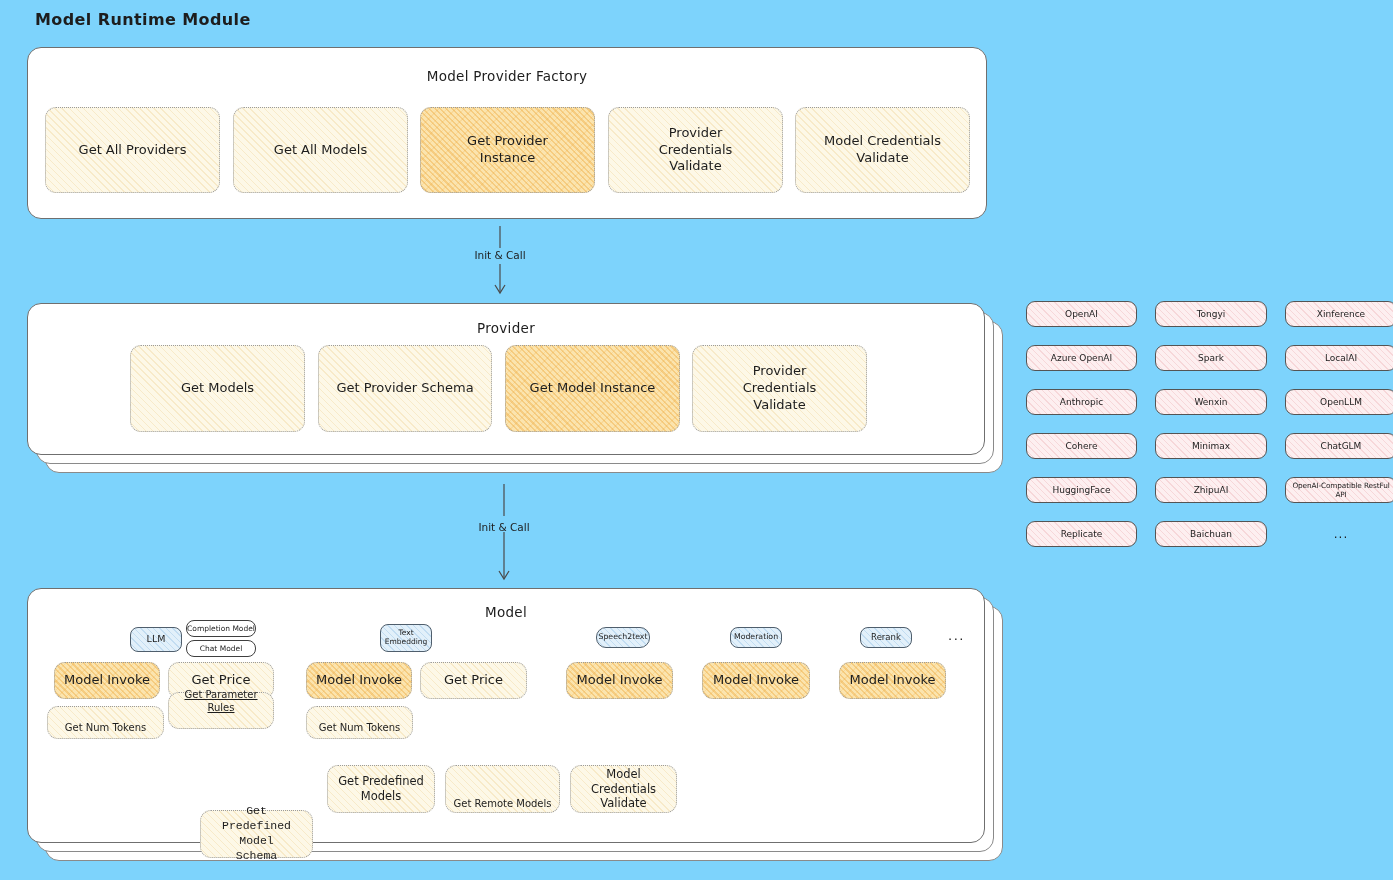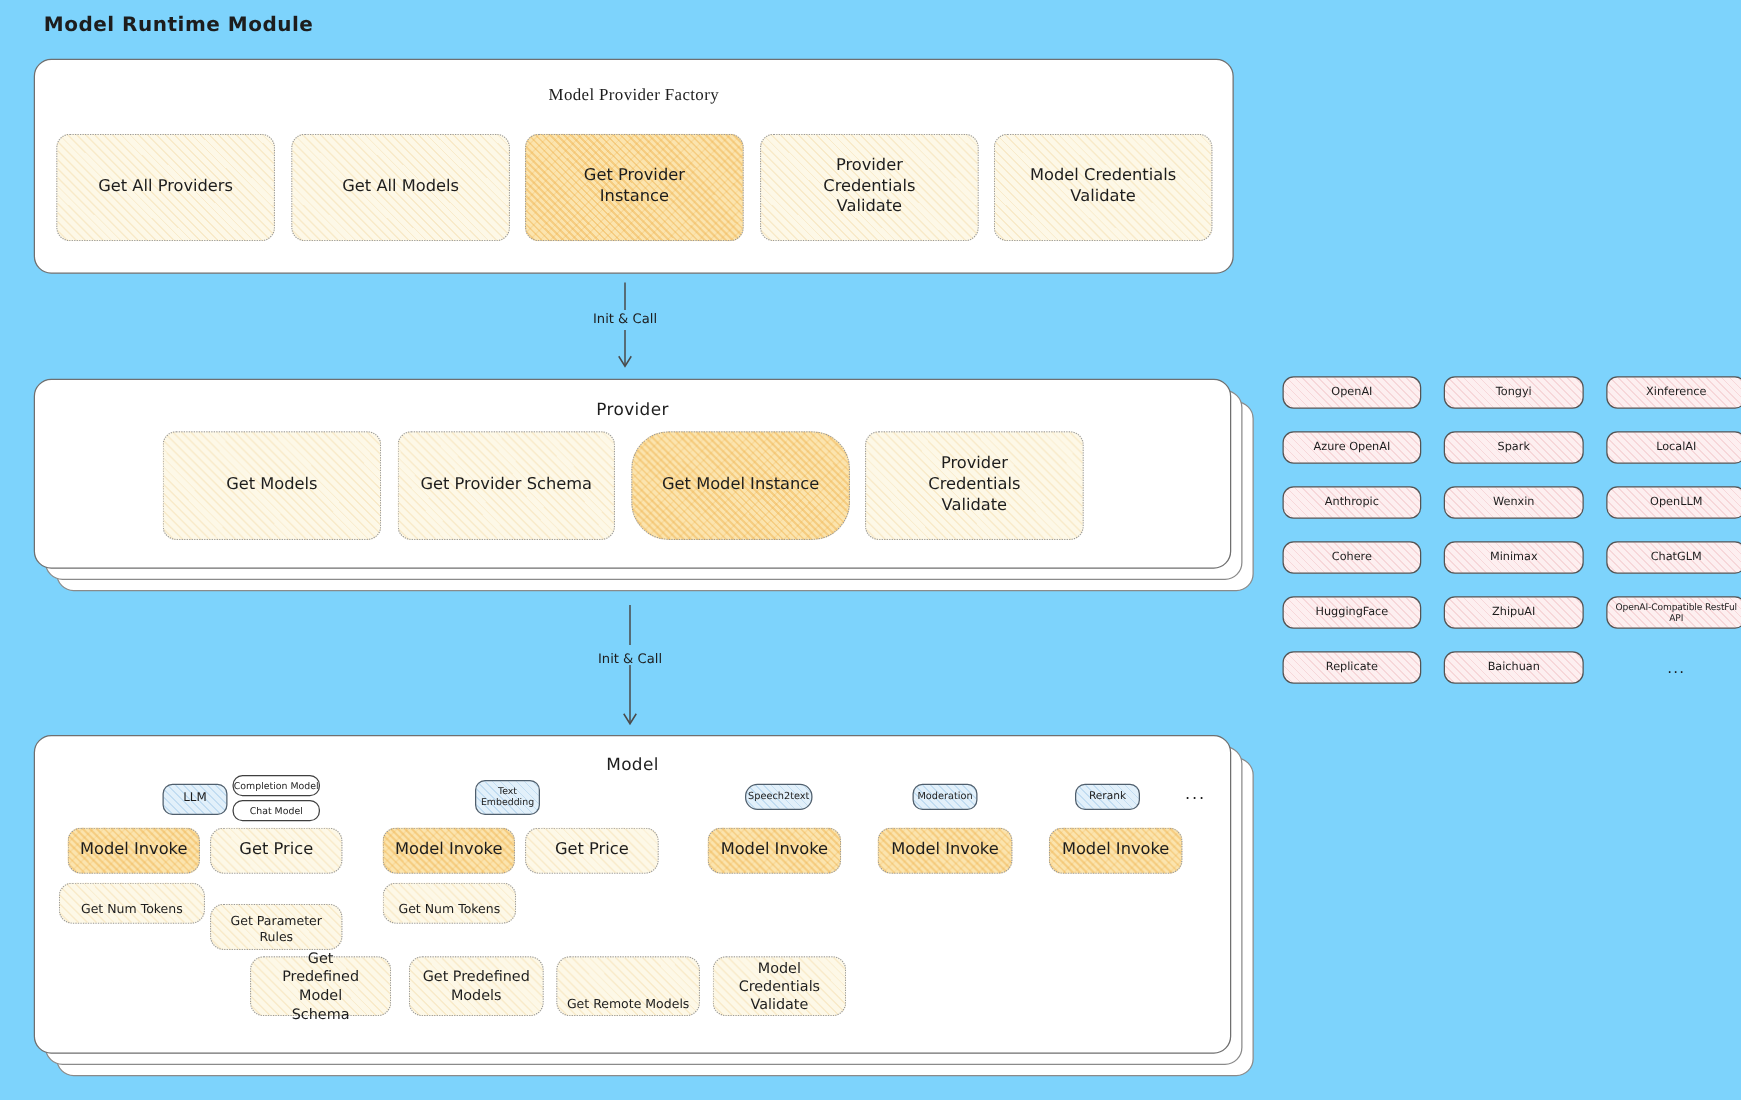--- a/index.html
+++ b/index.html
@@ -36,21 +36,21 @@
   .f13{font-size:13px;} .f12{font-size:10px;align-items:flex-end;} .f11{font-size:11.5px;}
 </style>
 </head>
 <body>
 
 <div class="canvas">
 
   <div class="main-title">Model Runtime Module</div>
 
   <div class="outer" style="left:27px;top:47px;width:960px;height:172px;"></div>
-  <div class="sec-title" style="left:27px;top:68px;width:960px;font-family:Liberation Serif, serif;">Model Provider Factory</div>
+  <div class="sec-title" style="left:27px;top:68px;width:960px;">Model Provider Factory</div>
   <div class="ybox" style="left:45px;top:107px;width:175px;height:86px;">
       <span>Get All Providers</span>
     </div>
   <div class="ybox" style="left:233px;top:107px;width:175px;height:86px;">
       <span>Get All Models</span>
     </div>
   <div class="ybox hl" style="left:420px;top:107px;width:175px;height:86px;padding:2px 28px;">
       <span>Get Provider Instance</span>
     </div>
   <div class="ybox" style="left:608px;top:107px;width:175px;height:86px;padding:2px 22px;">
@@ -70,21 +70,21 @@
   <div class="layer" style="left:45px;top:321px;width:958px;height:152px;"></div>
   <div class="layer" style="left:36px;top:312px;width:958px;height:152px;"></div>
   <div class="outer" style="left:27px;top:303px;width:958px;height:152px;"></div>
   <div class="sec-title" style="left:27px;top:320px;width:958px;">Provider</div>
   <div class="ybox" style="left:130px;top:345px;width:175px;height:87px;">
       <span>Get Models</span>
     </div>
   <div class="ybox" style="left:318px;top:345px;width:174px;height:87px;">
       <span>Get Provider Schema</span>
     </div>
-  <div class="ybox hl" style="left:505px;top:345px;width:175px;height:87px;border-radius:30px;">
+  <div class="ybox hl" style="left:505px;top:345px;width:175px;height:87px;">
       <span>Get Model Instance</span>
     </div>
   <div class="ybox" style="left:692px;top:345px;width:175px;height:87px;padding:2px 22px;">
       <span>Provider Credentials Validate</span>
     </div>
 
   <div class="pgrid">
     <div class="pcell">OpenAI</div>
     <div class="pcell">Tongyi</div>
     <div class="pcell">Xinference</div>
@@ -128,21 +128,21 @@
 
   <div class="ybox hl f13" style="left:54px;top:662px;width:106px;height:37px;">
       <span>Model Invoke</span>
     </div>
   <div class="ybox f13" style="left:168px;top:662px;width:106px;height:37px;">
       <span>Get Price</span>
     </div>
   <div class="ybox f12" style="left:47px;top:706px;width:117px;height:33px;">
       <span>Get Num Tokens</span>
     </div>
-  <div class="ybox f12" style="left:168px;top:723px;width:106px;height:37px;padding:2px 6px;">
+  <div class="ybox f12" style="left:168px;top:692px;width:106px;height:37px;padding:14px 6px;text-decoration:underline;">
       <span>Get Parameter Rules</span>
     </div>
 
   <div class="ybox hl f13" style="left:306px;top:662px;width:106px;height:37px;">
       <span>Model Invoke</span>
     </div>
   <div class="ybox f13" style="left:420px;top:662px;width:107px;height:37px;">
       <span>Get Price</span>
     </div>
   <div class="ybox f12" style="left:306px;top:706px;width:107px;height:33px;">
@@ -152,21 +152,21 @@
   <div class="ybox hl f13" style="left:566px;top:662px;width:107px;height:37px;">
       <span>Model Invoke</span>
     </div>
   <div class="ybox hl f13" style="left:702px;top:662px;width:108px;height:37px;">
       <span>Model Invoke</span>
     </div>
   <div class="ybox hl f13" style="left:839px;top:662px;width:107px;height:37px;">
       <span>Model Invoke</span>
     </div>
 
-  <div class="ybox f11" style="left:200px;top:765px;width:113px;height:48px;padding:2px 18px;">
+  <div class="ybox f11" style="left:200px;top:810px;width:113px;height:48px;padding:2px 18px;font-family:Liberation Mono, monospace;">
       <span>Get Predefined Model Schema</span>
     </div>
   <div class="ybox f11" style="left:327px;top:765px;width:108px;height:48px;padding:2px 10px;">
       <span>Get Predefined Models</span>
     </div>
   <div class="ybox f12" style="left:445px;top:765px;width:115px;height:48px;padding:2px 5px;">
       <span>Get Remote Models</span>
     </div>
   <div class="ybox f11" style="left:570px;top:765px;width:107px;height:48px;padding:2px 5px;">
       <span>Model Credentials Validate</span>

